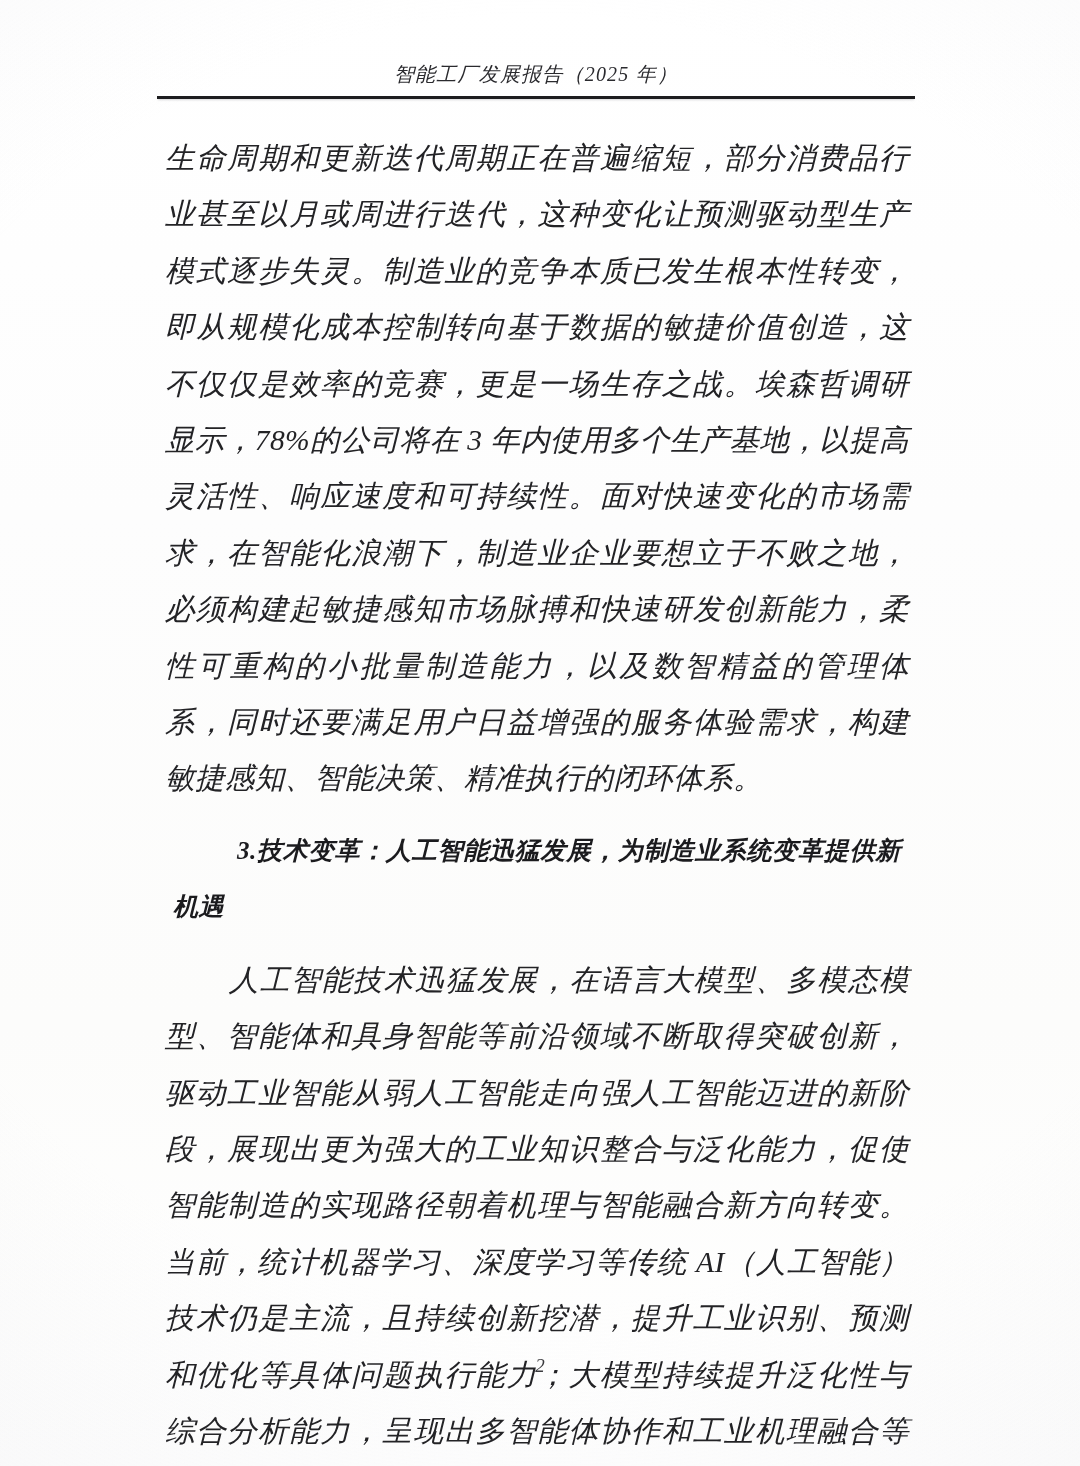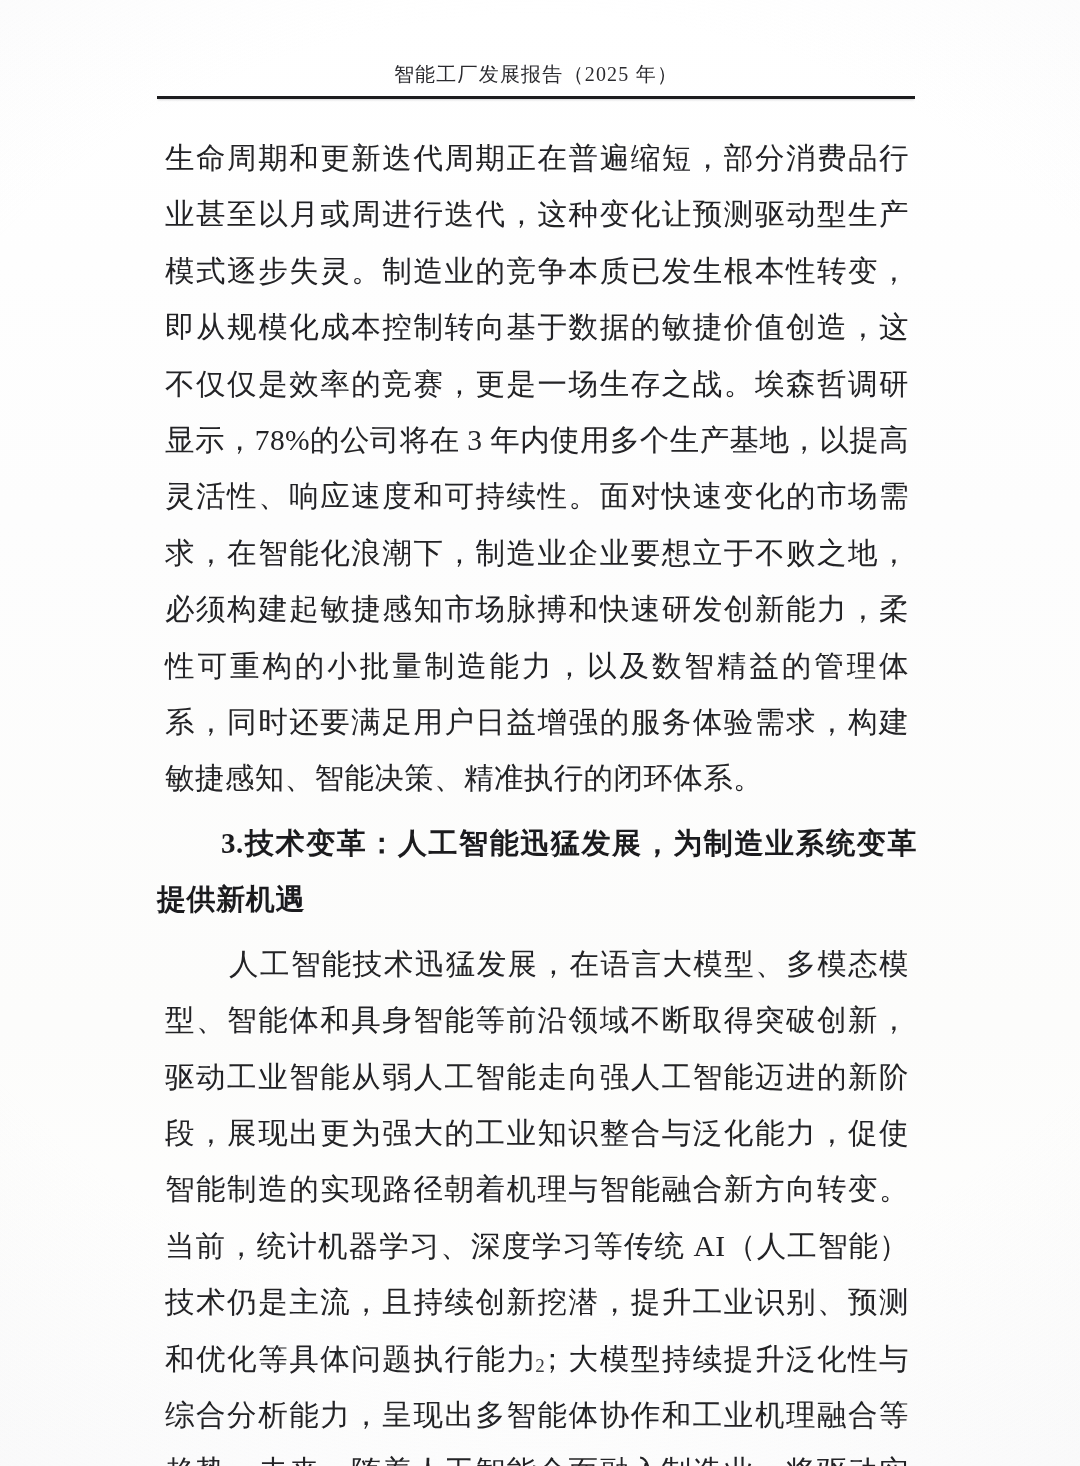--- a/index.html
+++ b/index.html
@@ -16,20 +16,21 @@
     overflow: hidden;
   }
 
   .page {
     position: relative;
     width: 1080px;
     height: 1466px;
     background:
       linear-gradient(180deg, #ffffff 0%, #fdfdfd 35%, #fcfcfb 70%, #ffffff 100%);
     box-sizing: border-box;
+    font-style: italic;
   }
 
   
   .page::before {
     content: "";
     position: absolute;
     inset: 0;
     pointer-events: none;
     background:
       radial-gradient(ellipse 120% 80% at 50% 45%, rgba(255,255,255,0) 55%, rgba(236,236,238,0.55) 100%);
@@ -79,26 +80,26 @@
     letter-spacing: 0.4px;
     color: #232326;
     margin: 8px;
     font-weight: 400;
   }
   .para.indent {
     text-indent: 64px;
   }
 
   .heading {
-    font-size: 29px;
+    font-size: 25px;
     line-height: 56.4px;
     font-weight: 700;
     letter-spacing: 0.6px;
     color: #1b1b1e;
-    margin: 0;
+    margin: 16px;
     text-indent: 64px;
     text-align: justify;
     text-align-last: left;
   }
 
   
   .footer {
     position: absolute;
     left: 0;
     top: 1355px;

